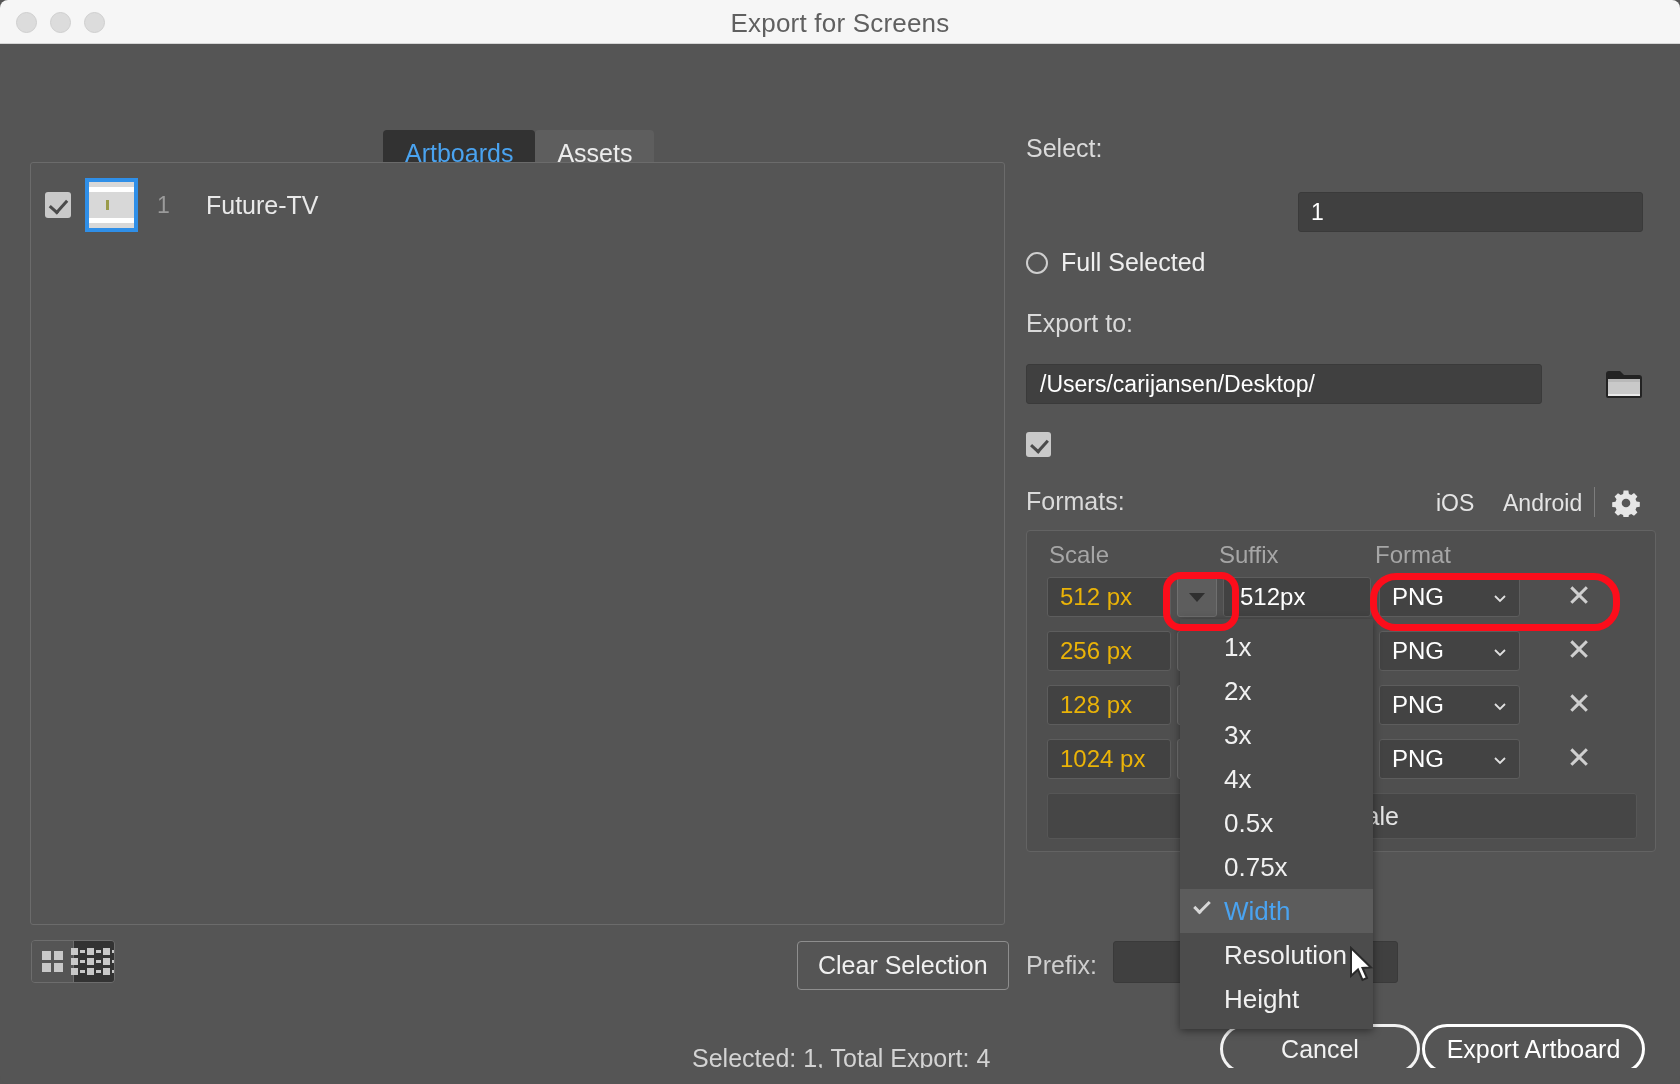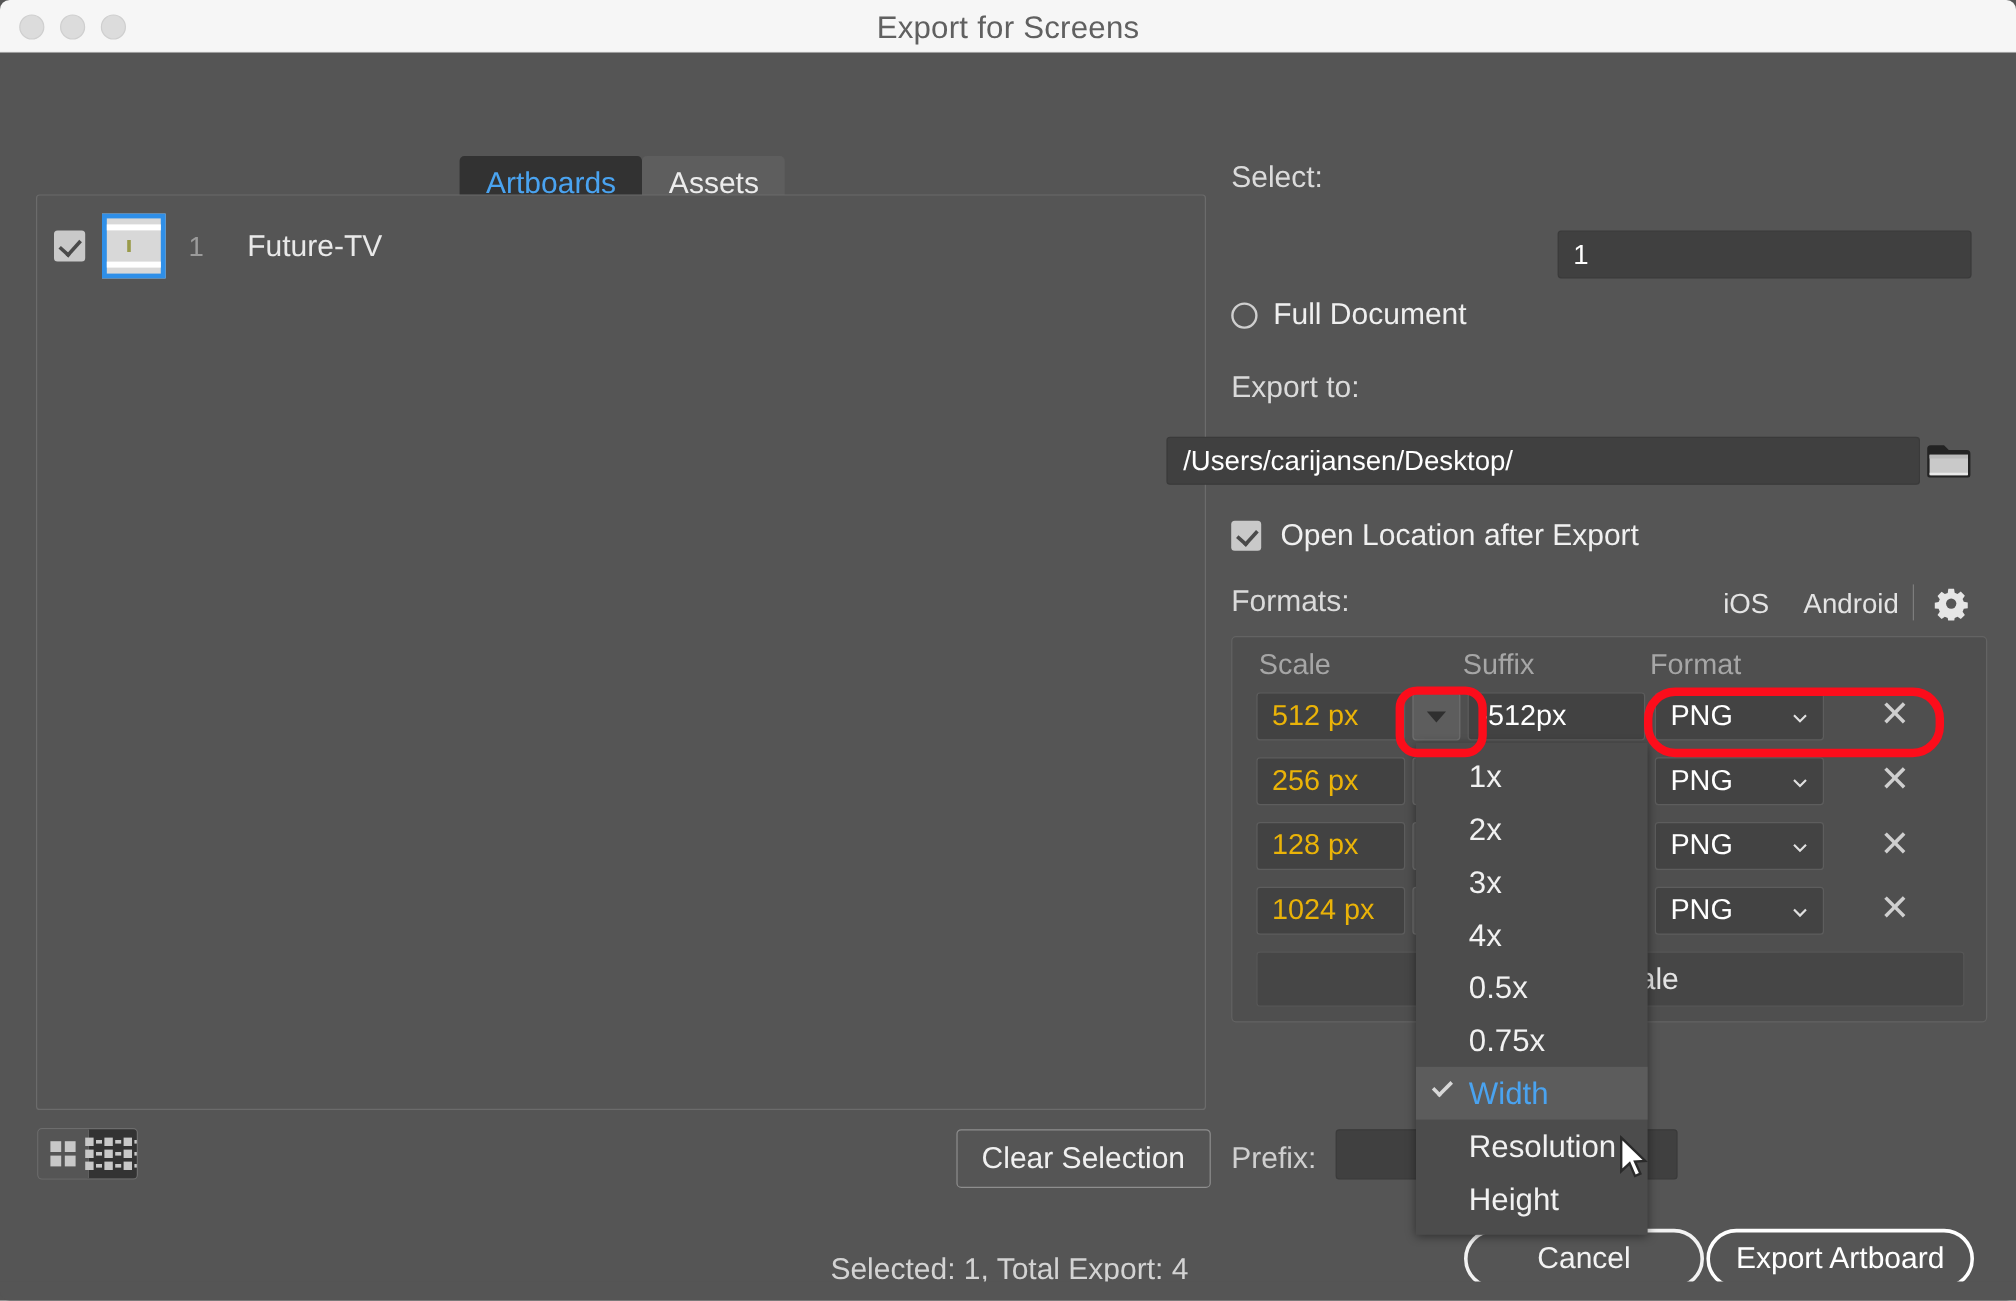--- a/index.html
+++ b/index.html
@@ -250,22 +250,22 @@
     color: #ffffff;
     font-size: 23px;
     padding: 0 12px;
     line-height: 38px;
     font-family: "Liberation Sans", sans-serif;
   }
 
   .exportto-label { position: absolute; left: 1026px; top: 265px; }
   .path-input {
     position: absolute;
-    left: 972px; top: 320px;
-    width: 628px; height: 40px;
+    left: 1026px; top: 320px;
+    width: 516px; height: 40px;
     background: #404040;
     border: 1px solid #3a3a3a;
     border-radius: 3px;
     color: #ffffff;
     font-size: 23px;
     padding: 0 13px;
     line-height: 38px;
     font-family: "Liberation Sans", sans-serif;
     white-space: nowrap;
     overflow: hidden;
@@ -567,35 +567,34 @@
 
     <div class="status">Selected: 1, Total Export: 4</div>
 
     <div class="lbl select-label">Select:</div>
 
 
     <div class="range-input">1</div>
 
     <div class="radio-row-2">
       <span class="radio"></span>
-      <span class="radio-text">Full Document</span>
+      <span class="radio-text">Full Selected</span>
     </div>
 
     <div class="lbl exportto-label">Export to:</div>
     <div class="path-input">/Users/carijansen/Desktop/</div>
     <svg class="folder-icon" viewBox="0 0 38 30">
       <path d="M1 5 a3 3 0 0 1 3 -3 h11 l4 4 h15 a3 3 0 0 1 3 3 v18 a2 2 0 0 1 -2 2 h-32 a2 2 0 0 1 -2 -2 z" fill="#232323"></path>
       <path d="M3 10 h32 v16 a1 1 0 0 1 -1 1 h-30 a1 1 0 0 1 -1 -1 z" fill="#c9c9c9"></path>
       <path d="M3 10 h32 v3 h-32 z" fill="#b9b9b9"></path>
       <path d="M3 25 h32 v2 h-32 z" fill="#e9e9e9"></path>
     </svg>
 
     <div class="open-loc">
       <span class="cbx"></span>
-      <span class="open-loc-text">Open Location after Export</span>
     </div>
 
     <div class="lbl formats-label">Formats:</div>
     <div class="ios-label">iOS</div>
     <div class="android-label">Android</div>
     <div class="gear-sep"></div>
     <svg class="gear-icon" viewBox="0 0 28 28">
       <path fill="#e6e6e6" d="M14 9.2a4.8 4.8 0 1 0 0 9.6 4.8 4.8 0 0 0 0-9.6zm0 7.1a2.3 2.3 0 1 1 0-4.6 2.3 2.3 0 0 1 0 4.6z"></path>
       <path fill="#e6e6e6" d="M11.6 1.6h4.8l.5 3.3 2.4 1 2.7-1.9 3.4 3.4-1.9 2.7 1 2.4 3.3.5v4.8l-3.3.5-1 2.4 1.9 2.7-3.4 3.4-2.7-1.9-2.4 1-.5 3.3h-4.8l-.5-3.3-2.4-1-2.7 1.9-3.4-3.4 1.9-2.7-1-2.4L.2 18v-4.8l3.3-.5 1-2.4-1.9-2.7 3.4-3.4 2.7 1.9 2.4-1z"></path>
       <circle cx="14" cy="14" r="4.3" fill="#565656"></circle>

